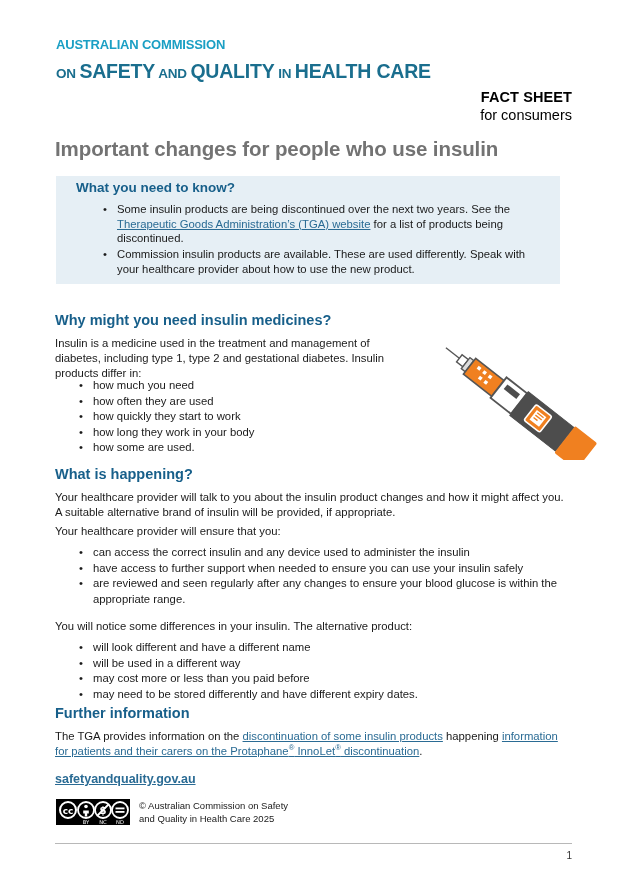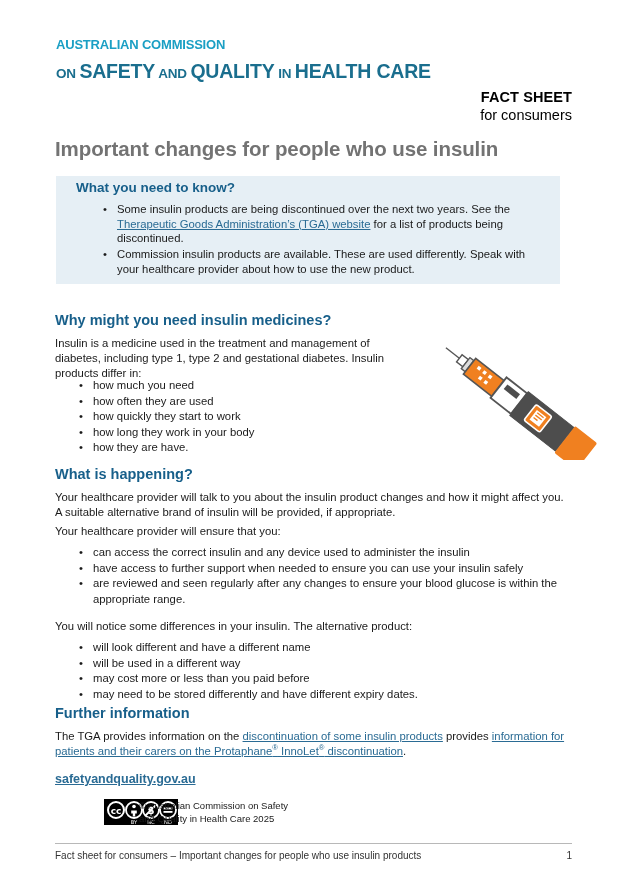--- a/index.html
+++ b/index.html
@@ -165,21 +165,20 @@
     font-weight: bold;
     color: #2a6b94;
     text-decoration: underline;
   }
   .cc-badge {
     position: absolute;
     left: 56px;
     top: 799px;
     width: 74px;
     height: 26px;
-    margin-left: 48px;
   }
   .copyright {
     position: absolute;
     left: 139px;
     top: 800px;
     font-size: 9.5px;
     line-height: 1.35;
     color: #1a1a1a;
   }
   .footer-rule {
@@ -230,21 +229,21 @@
     </ul>
   </div>
 
   <div class="h2" style="top:312px;">Why might you need insulin medicines?</div>
   <div class="para" style="top:336px; width:345px;">Insulin is a medicine used in the treatment and management of diabetes, including type 1, type 2 and gestational diabetes. Insulin products differ in:</div>
   <ul class="bullets" style="top:362px; width:340px;margin-top:16px;">
     <li>how much you need</li>
     <li>how often they are used</li>
     <li>how quickly they start to work</li>
     <li>how long they work in your body</li>
-    <li>how they are have.</li>
+    <li>how some are used.</li>
   </ul>
 
   <div class="pen-wrap">
     <svg width="180" height="130" viewBox="0 0 180 130">
       <g transform="rotate(38 90 65)">
 
         <line x1="29" y1="66" x2="12" y2="66" stroke="#555555" stroke-width="1.4"></line>
 
         <rect x="29" y="61.5" width="8" height="9" fill="#ffffff" stroke="#555555" stroke-width="1.4"></rect>
         <rect x="37" y="59" width="5" height="14" fill="#dddddd" stroke="#555555" stroke-width="1.4"></rect>
@@ -281,21 +280,21 @@
   </ul>
   <div class="para" style="top:619px; width:515px;">You will notice some differences in your insulin. The alternative product:</div>
   <ul class="bullets" style="top:640px; width:510px;">
     <li>will look different and have a different name</li>
     <li>will be used in a different way</li>
     <li>may cost more or less than you paid before</li>
     <li>may need to be stored differently and have different expiry dates.</li>
   </ul>
 
   <div class="h2" style="top:705px;">Further information</div>
-  <div class="para" style="top:729px; width:515px;"><span>The TGA provides information on the </span><a class="lnk" href="#">discontinuation of some insulin products</a><span> provides </span><a class="lnk" href="#"><span>information for patients and their carers on the Protaphane</span><sup>®</sup><span> InnoLet</span><sup>®</sup><span> discontinuation</span></a><span>.</span></div>
+  <div class="para" style="top:729px; width:515px;"><span>The TGA provides information on the </span><a class="lnk" href="#">discontinuation of some insulin products</a><span> happening </span><a class="lnk" href="#"><span>information for patients and their carers on the Protaphane</span><sup>®</sup><span> InnoLet</span><sup>®</sup><span> discontinuation</span></a><span>.</span></div>
 
   <a class="siteurl" href="#">safetyandquality.gov.au</a>
 
   <div class="cc-badge">
     <svg width="74" height="26" viewBox="0 0 74 26">
       <rect x="0" y="0" width="74" height="26" fill="#000000"></rect>
 
       <circle cx="12" cy="11" r="8" fill="none" stroke="#ffffff" stroke-width="2"></circle>
       <text x="12" y="15" font-family="DejaVu Sans, sans-serif" font-size="9" font-weight="bold" fill="#ffffff" text-anchor="middle">cc</text>
 
@@ -316,16 +315,15 @@
       <text x="64" y="24.5" font-family="DejaVu Sans, sans-serif" font-size="5.2" fill="#ffffff" text-anchor="middle">ND</text>
     </svg>
   </div>
 
   <div class="copyright">
     <div>© Australian Commission on Safety</div>
     <div>and Quality in Health Care 2025</div>
   </div>
 
   <div class="footer-rule"></div>
-  <div class="footer-text">Fact sheet for consumers – Important changes for people who use insulin products</div>
   <div class="footer-page">1</div>
 
 </div>
 
 </body></html>

